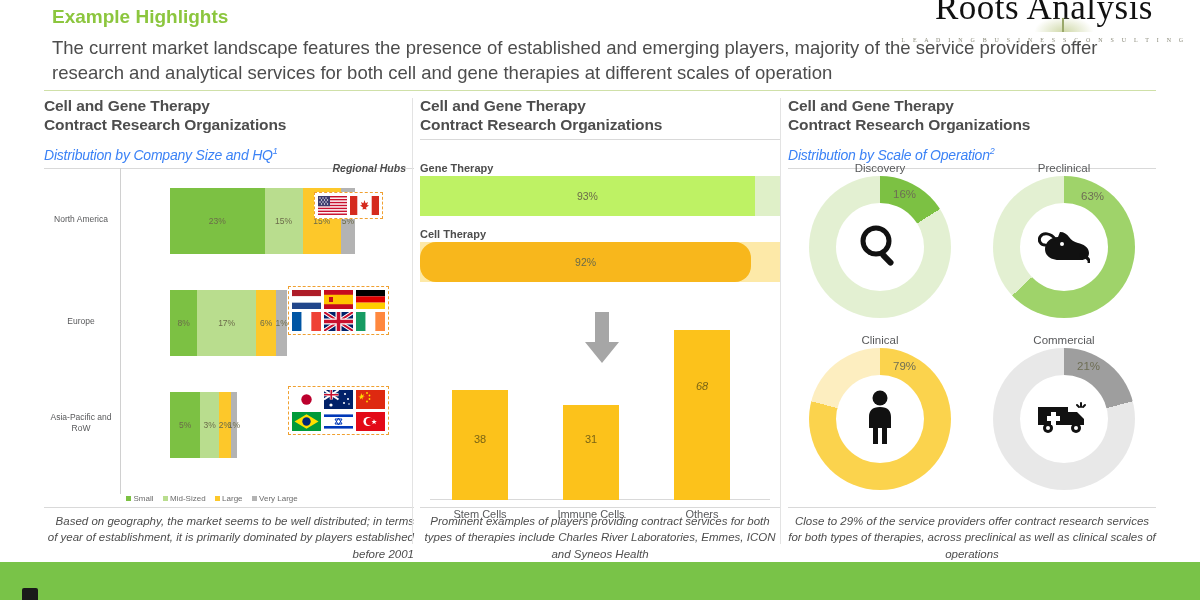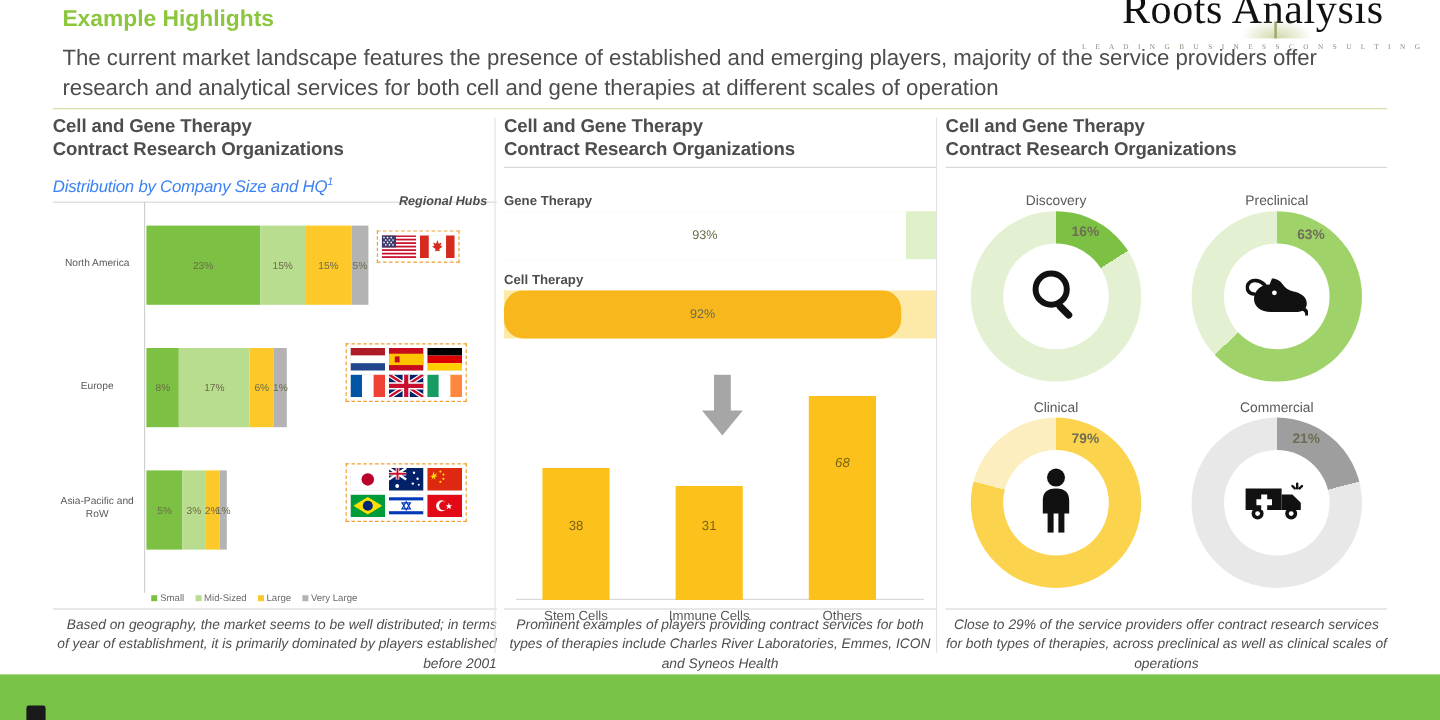--- a/index.html
+++ b/index.html
@@ -31,51 +31,51 @@
   .p-rule{height:1px;background:#d9d9d9;margin-top:5px;}
   .p-foot{position:absolute;left:0;bottom:4px;width:100%;font-size:11.5px;font-style:italic;
           line-height:1.42;color:#4d4d4d;text-align:right;}
   .p-foot.c{text-align:center;}
   .p-foot-rule{position:absolute;left:0;bottom:58px;width:100%;height:1px;background:#d9d9d9;}
 
   
   .barchart{position:absolute;left:0;top:68px;width:370px;height:340px;}
   .axis{position:absolute;left:76px;top:4px;width:1px;height:326px;background:#d0d0d0;}
   .rowlbl{position:absolute;width:70px;text-align:center;font-size:8.5px;color:#58595b;line-height:1.25;}
-  .stack{position:absolute;left:78px;height:100%;display:flex;}
+  .stack{position:absolute;left:78px;height:100%;display:flex;padding-left:48px;}
   .seg{position:relative;height:100%;display:flex;align-items:center;justify-content:center;
        font-size:8.5px;color:#6b6b4a;}
   .seg.g1{background:#7cc143;} .seg.g2{background:#b9dd8e;}
   .seg.g3{background:#fdc82a;} .seg.g4{background:#b3b3b3;}
   .reg-hubs{position:absolute;right:8px;top:-2px;font-size:10.5px;font-style:italic;font-weight:bold;color:#4d4d4d;}
   .flagbox{position:absolute;background:#fff;border:1px dashed #f0a030;padding:3px;
            display:grid;grid-gap:3px;}
   .flag{width:29px;height:19px;position:relative;overflow:hidden;background:#fff;box-shadow:0 0 0 1px #e8e8e8 inset;}
   .legend{position:absolute;left:82px;top:330px;display:flex;gap:9px;font-size:8px;color:#6b6b6b;align-items:center;}
   .legend span.sw{display:inline-block;width:5px;height:5px;margin-right:2.5px;vertical-align:middle;}
 
   
   .hbar-wrap{position:absolute;top:66px;left:0;width:100%;}
   .hbar-lbl{font-size:11px;font-weight:bold;color:#4d4d4d;margin-bottom:2px;}
   .hbar-track{height:40px;position:relative;}
   .hbar-track.g{background:#dff0c8;} .hbar-track.o{background:#fde9a8;}
   .hbar-fill{height:100%;display:flex;align-items:center;justify-content:center;font-size:10.5px;color:#6b6b4a;}
-  .hbar-fill.g{background:#ffffff;} .hbar-fill.o{background:#f8b71c;border-radius:16px;}
+  .hbar-fill.g{background:#bef264;} .hbar-fill.o{background:#f8b71c;border-radius:16px;}
   .arrow{position:absolute;left:164px;top:216px;width:36px;}
   .col-chart{position:absolute;left:10px;top:240px;width:340px;height:180px;}
   .col{position:absolute;bottom:16px;background:#fcc21b;display:flex;justify-content:center;}
   .col b{font-weight:normal;font-size:11px;color:#7a6414;position:absolute;bottom:55px;}
   .col-base{position:absolute;left:0;bottom:16px;width:340px;height:1px;background:#d9d9d9;}
   .col-lbl{position:absolute;bottom:-4px;width:100px;text-align:center;font-size:11px;color:#58595b;}
 
   
   .donuts{position:absolute;top:66px;left:0;width:368px;height:390px;}
   .donut-cell{position:absolute;width:184px;text-align:center;}
   .donut-title{font-size:11.5px;color:#58595b;margin-bottom:2px;}
-  .donut{position:relative;width:142px;height:142px;margin:0 auto;border-radius:50%;font-weight:bold;}
+  .donut{position:relative;width:142px;height:142px;margin:0 auto;border-radius:50%;}
   .donut-hole{position:absolute;left:50%;top:50%;transform:translate(-50%,-50%);
               width:88px;height:88px;border-radius:50%;background:#fff;
               display:flex;align-items:center;justify-content:center;}
   .donut-val{position:absolute;font-size:11.5px;color:#6e6e55;}
 
   
   .footband{position:absolute;left:0;bottom:0;width:1200px;height:38px;background:#79c348;}
   .footmark{position:absolute;left:22px;bottom:-4px;width:16px;height:16px;background:#1a1a1a;border-radius:2px;}
 </style>
 </head>
@@ -296,20 +296,21 @@
       <div class="col-lbl" style="left:222px;">Others</div>
     </div>
 
     <div class="p-foot-rule"></div>
     <div class="p-foot c">Prominent examples of players providing contract services for both types of therapies include Charles River Laboratories, Emmes, ICON and Syneos Health</div>
   </div>
 
   <div class="panel p3">
     <div class="p-title">Cell and Gene Therapy</div>
     <div class="p-title">Contract Research Organizations</div>
+    <div class="p-sub"><span>Distribution by Scale of Operation</span><sup>2</sup></div>
     <div class="p-rule"></div>
 
     <div class="donuts">
 
       <div class="donut-cell" style="left:0px;top:0px;">
         <div class="donut-title">Discovery</div>
         <div class="donut" style="background:conic-gradient(#7cc143 0 16%, #e3f0d2 16% 100%);">
           <div class="donut-val" style="left:84px;top:12px;">16%</div>
           <div class="donut-hole">
             <span>

